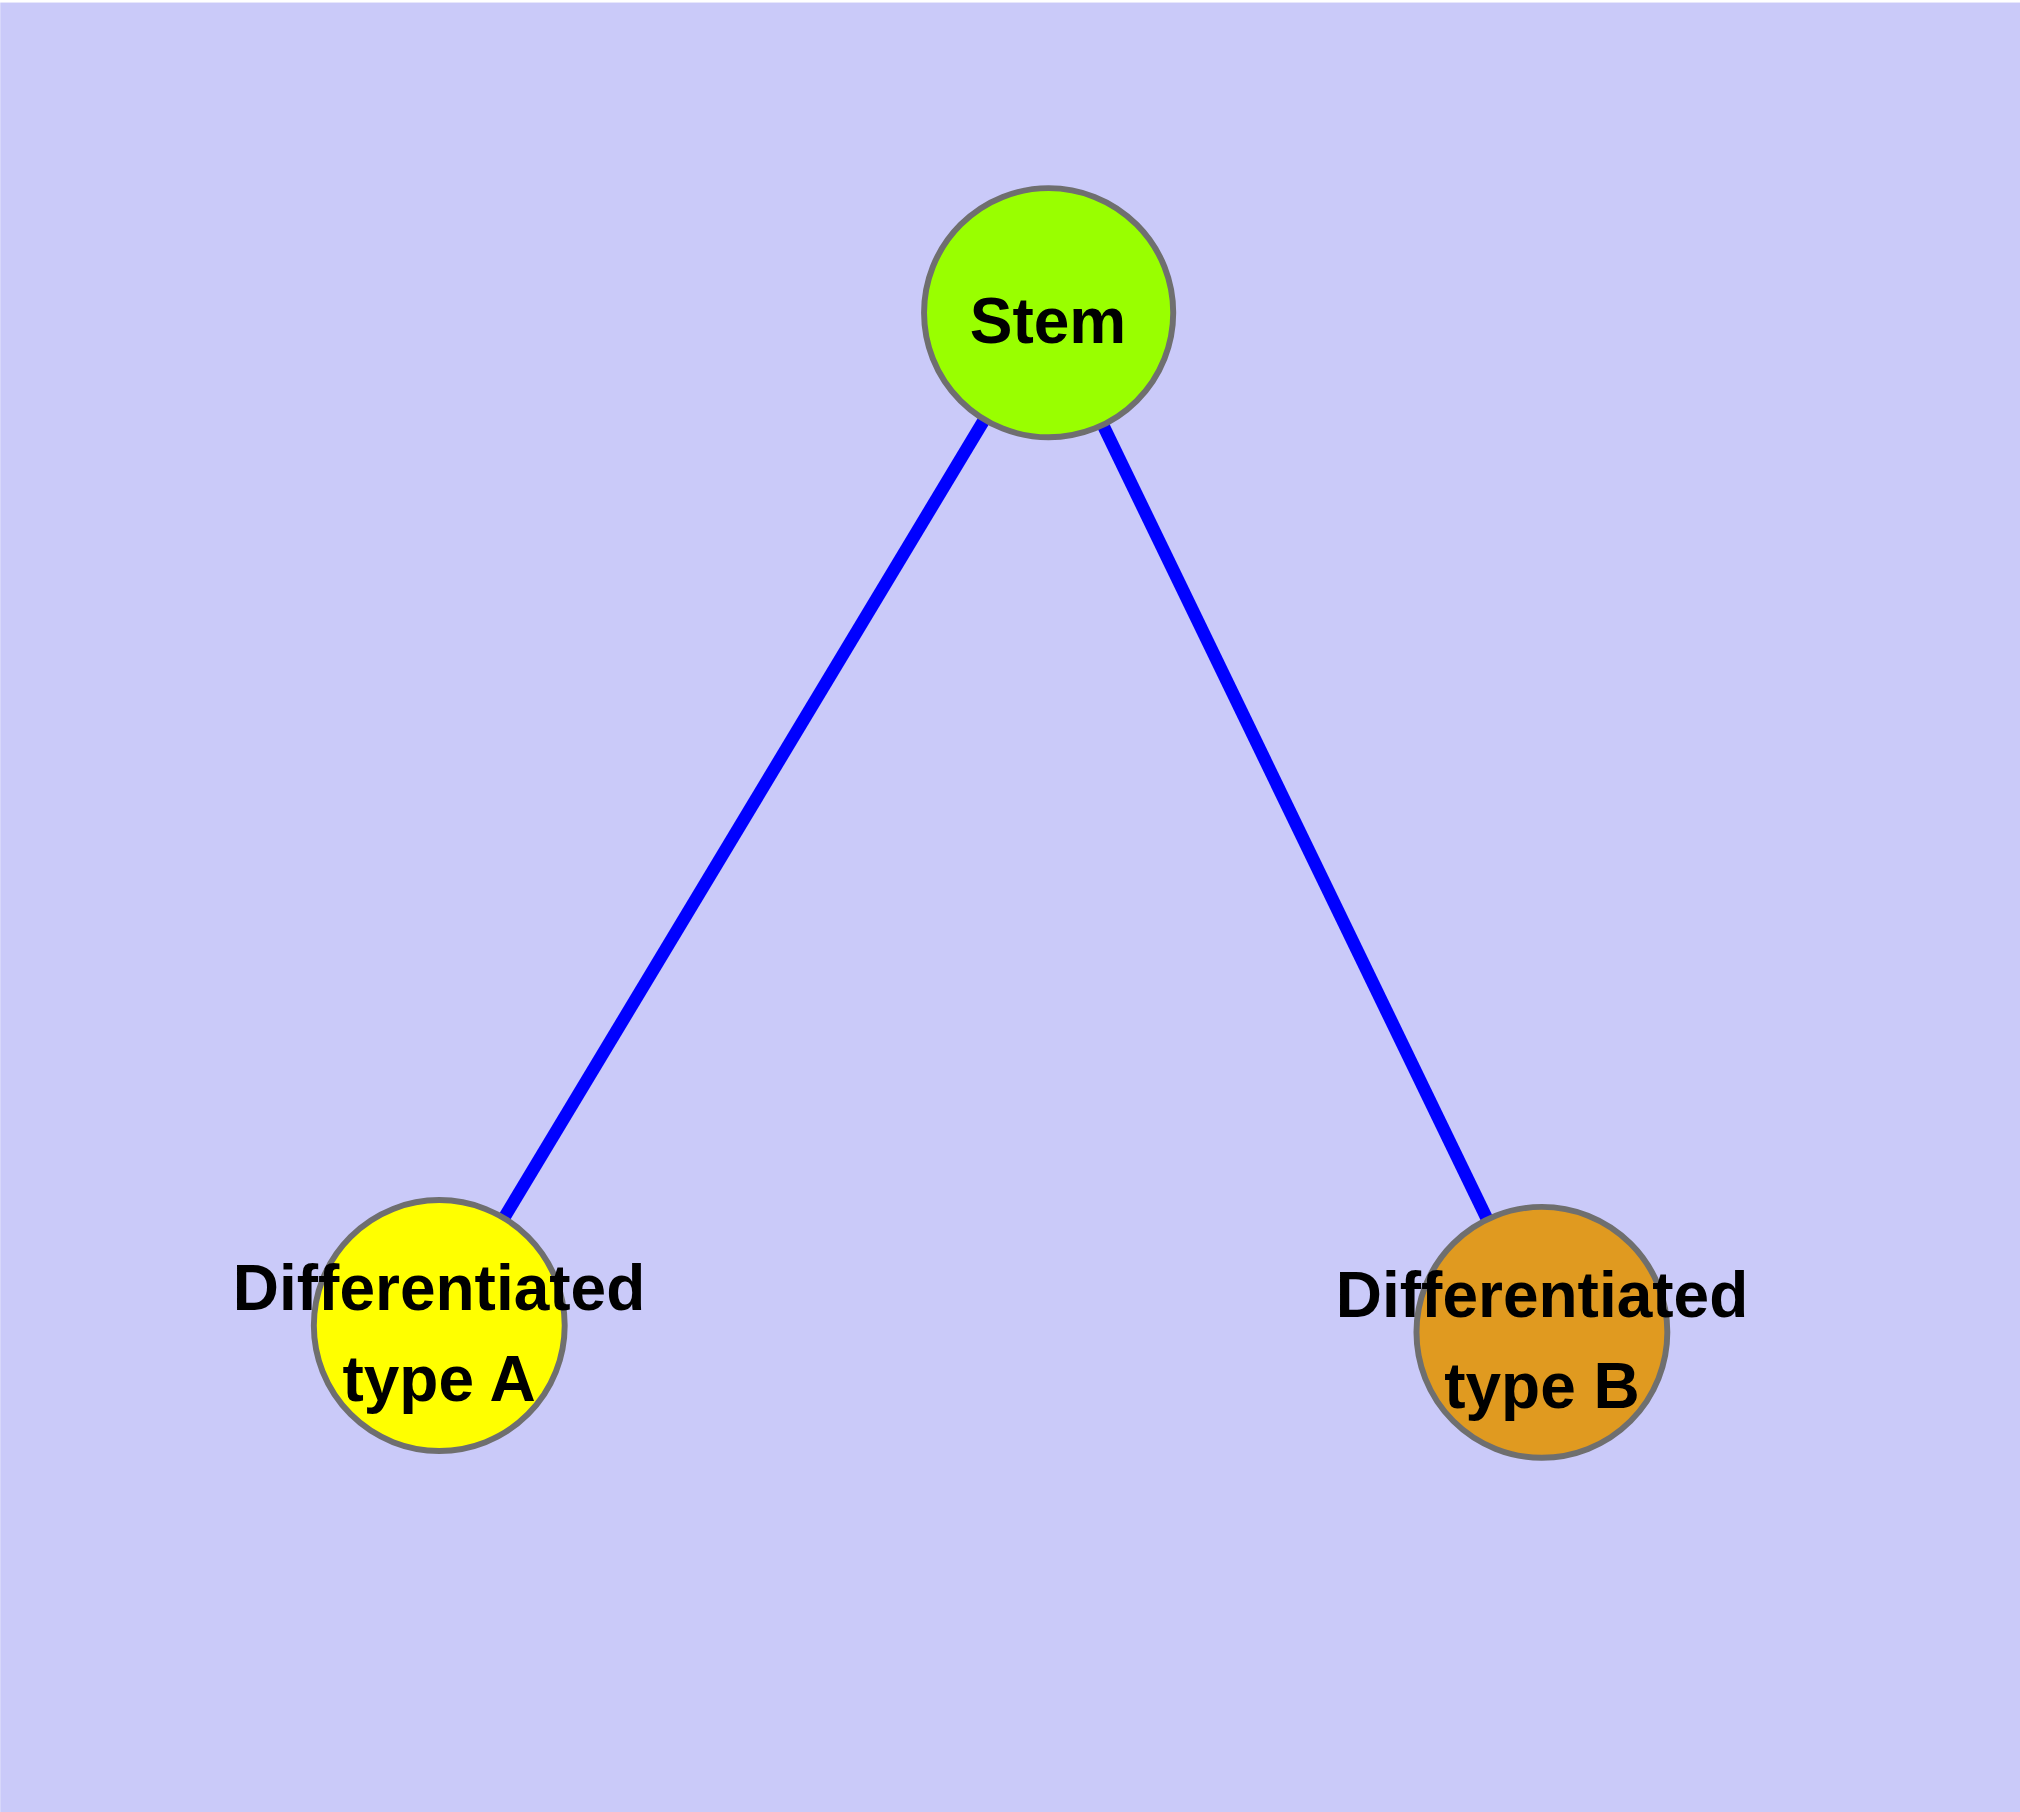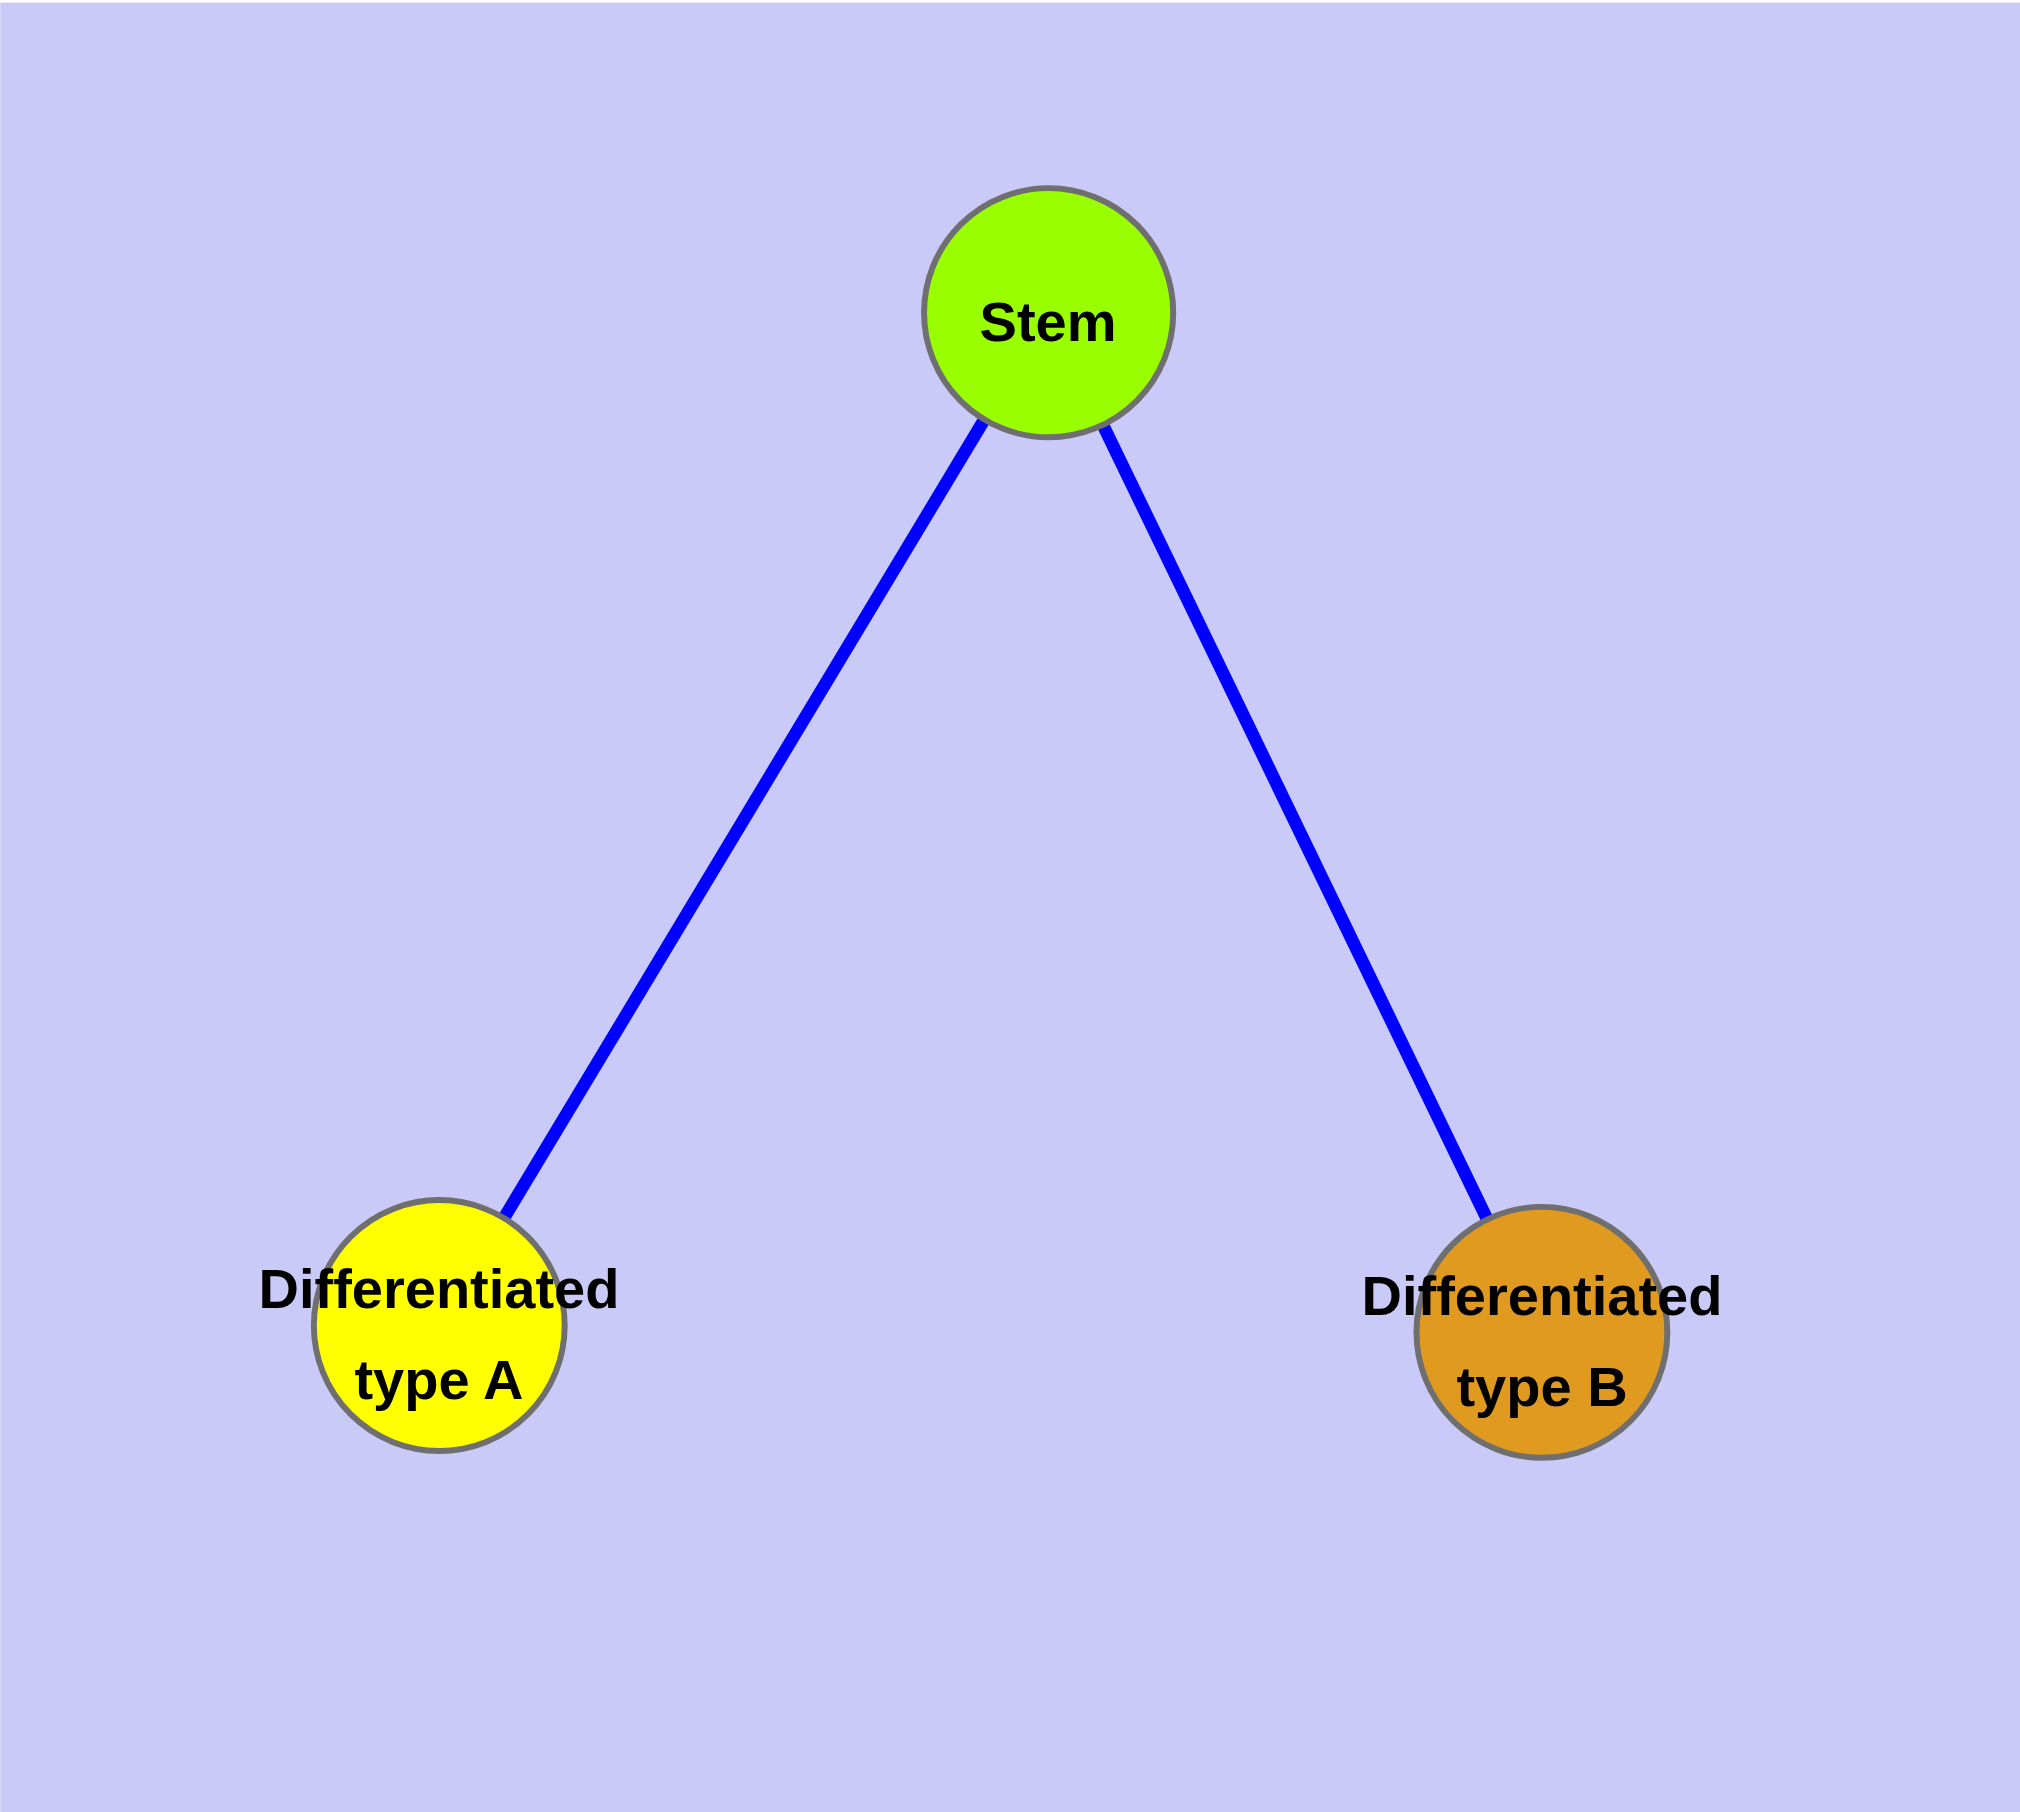--- a/index.html
+++ b/index.html
@@ -19,21 +19,21 @@
     position: absolute;
     left: 0;
     top: 0;
     display: block;
   }
   .node-label {
     position: absolute;
     transform: translate(-50%, -50%);
     font-family: "Liberation Sans", sans-serif;
     font-weight: 700;
-    font-size: 56px;
+    font-size: 64px;
     line-height: 91px;
     text-align: center;
     white-space: pre-line;
     color: #000000;
     pointer-events: none;
   }
 </style>
 </head>
 <body>
 

